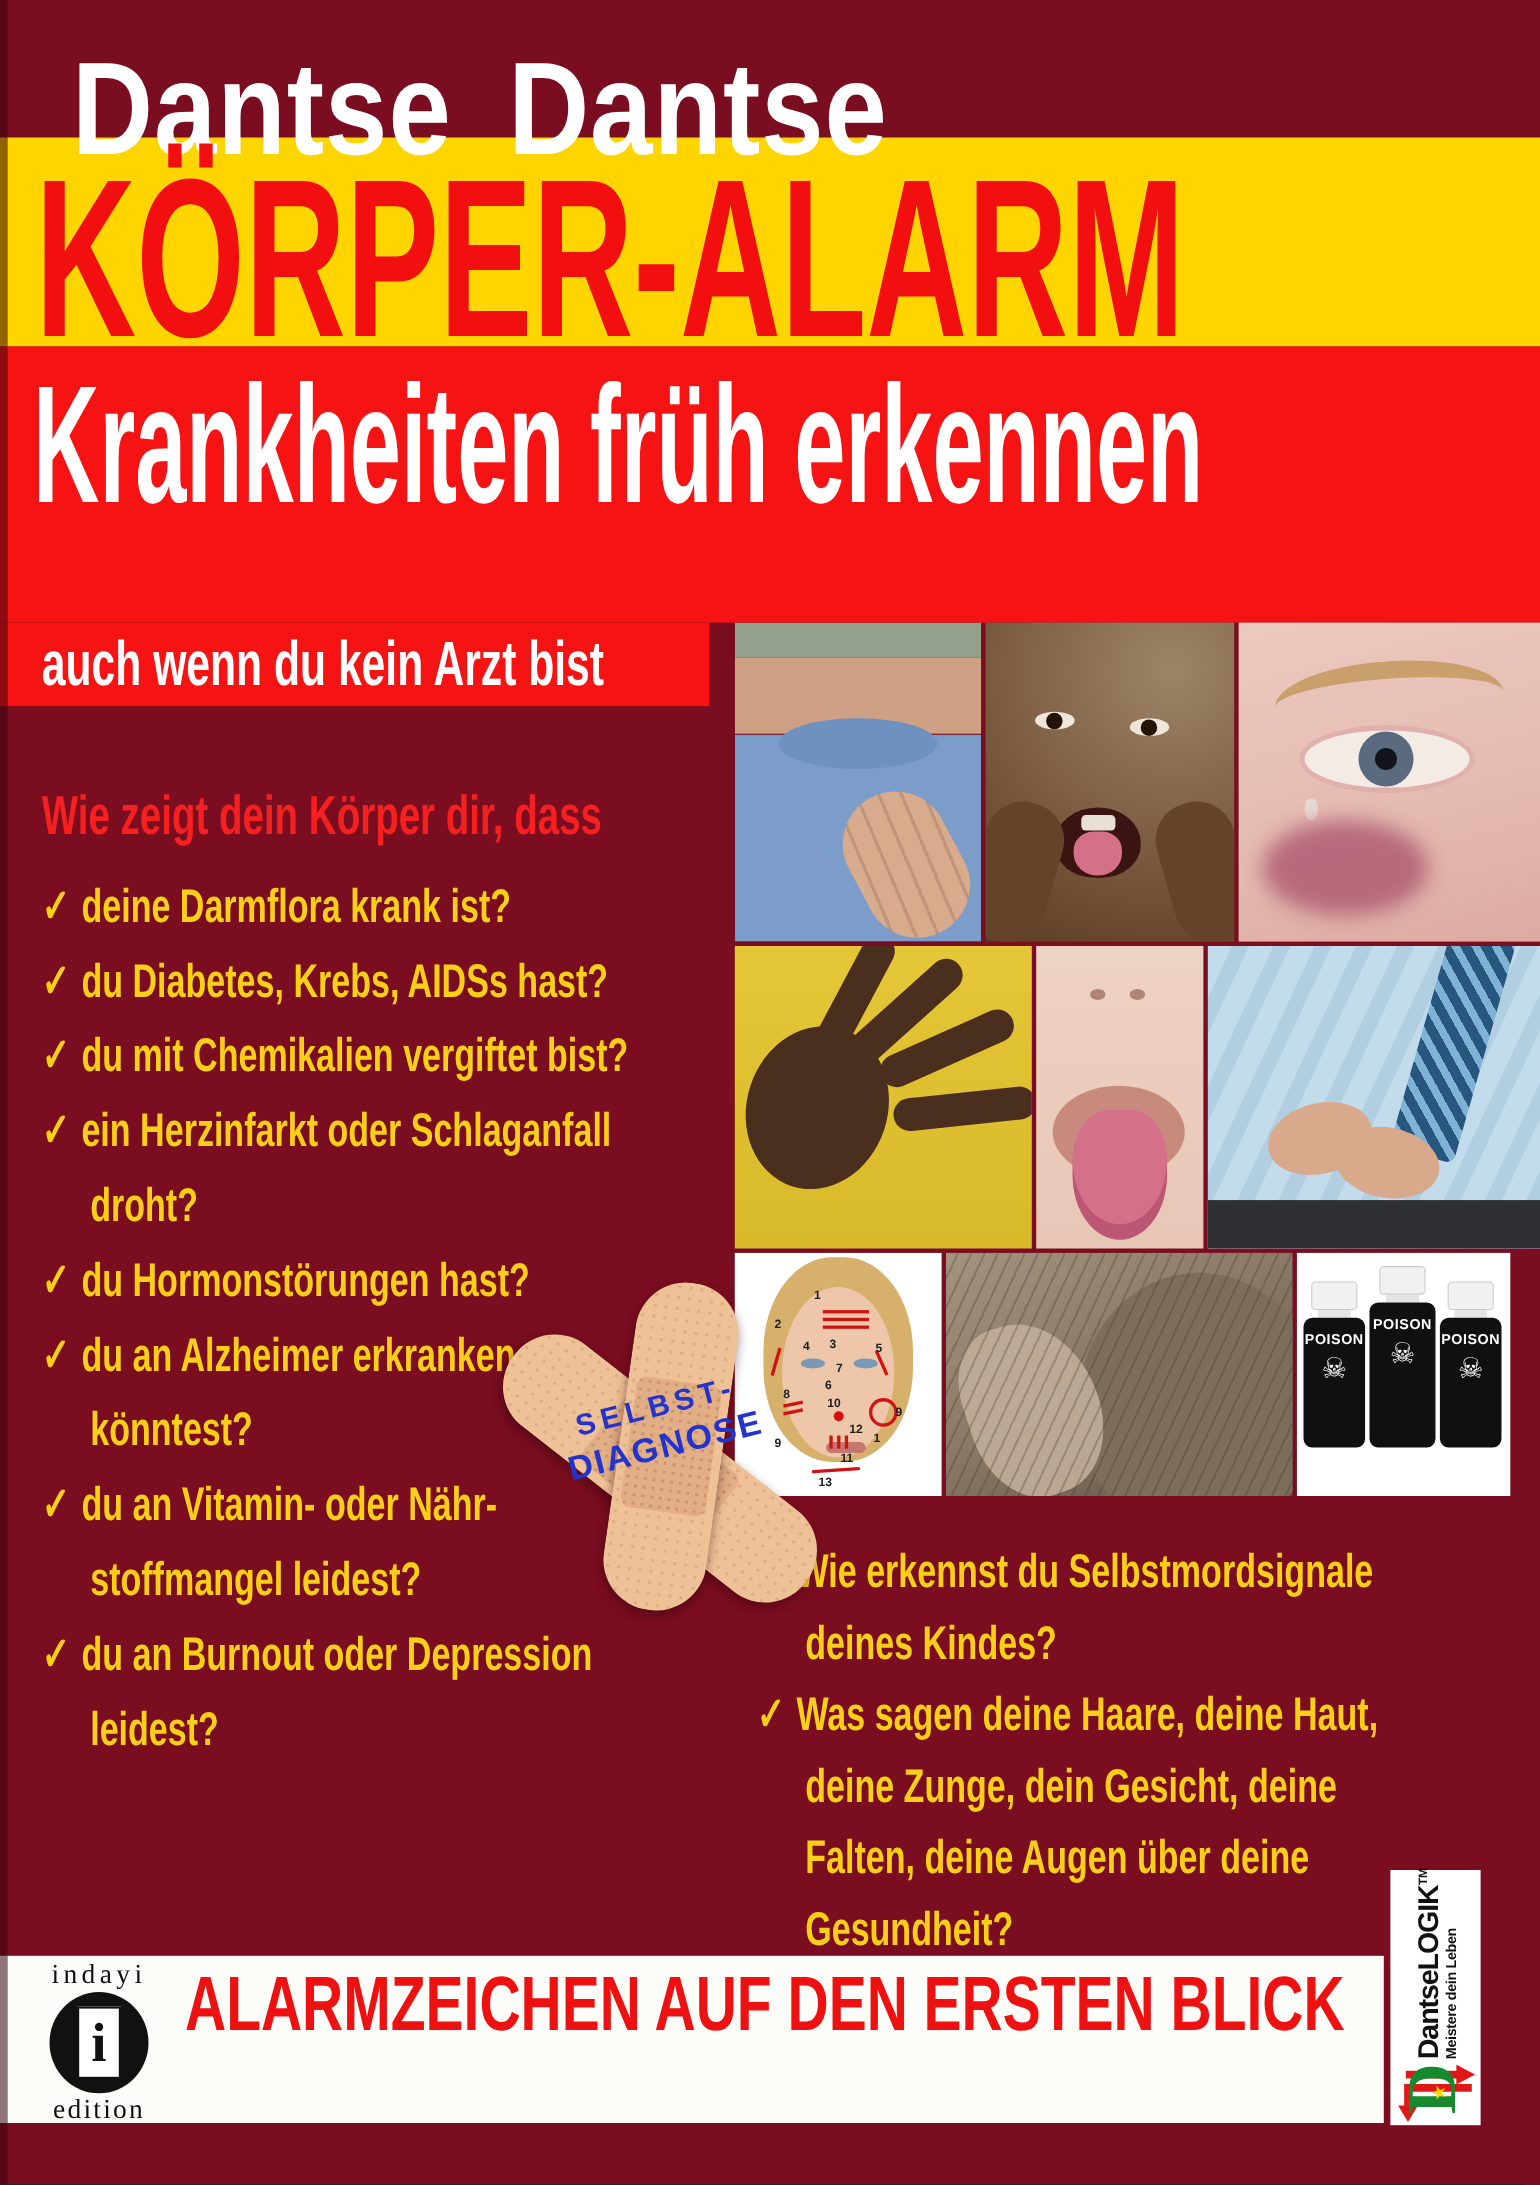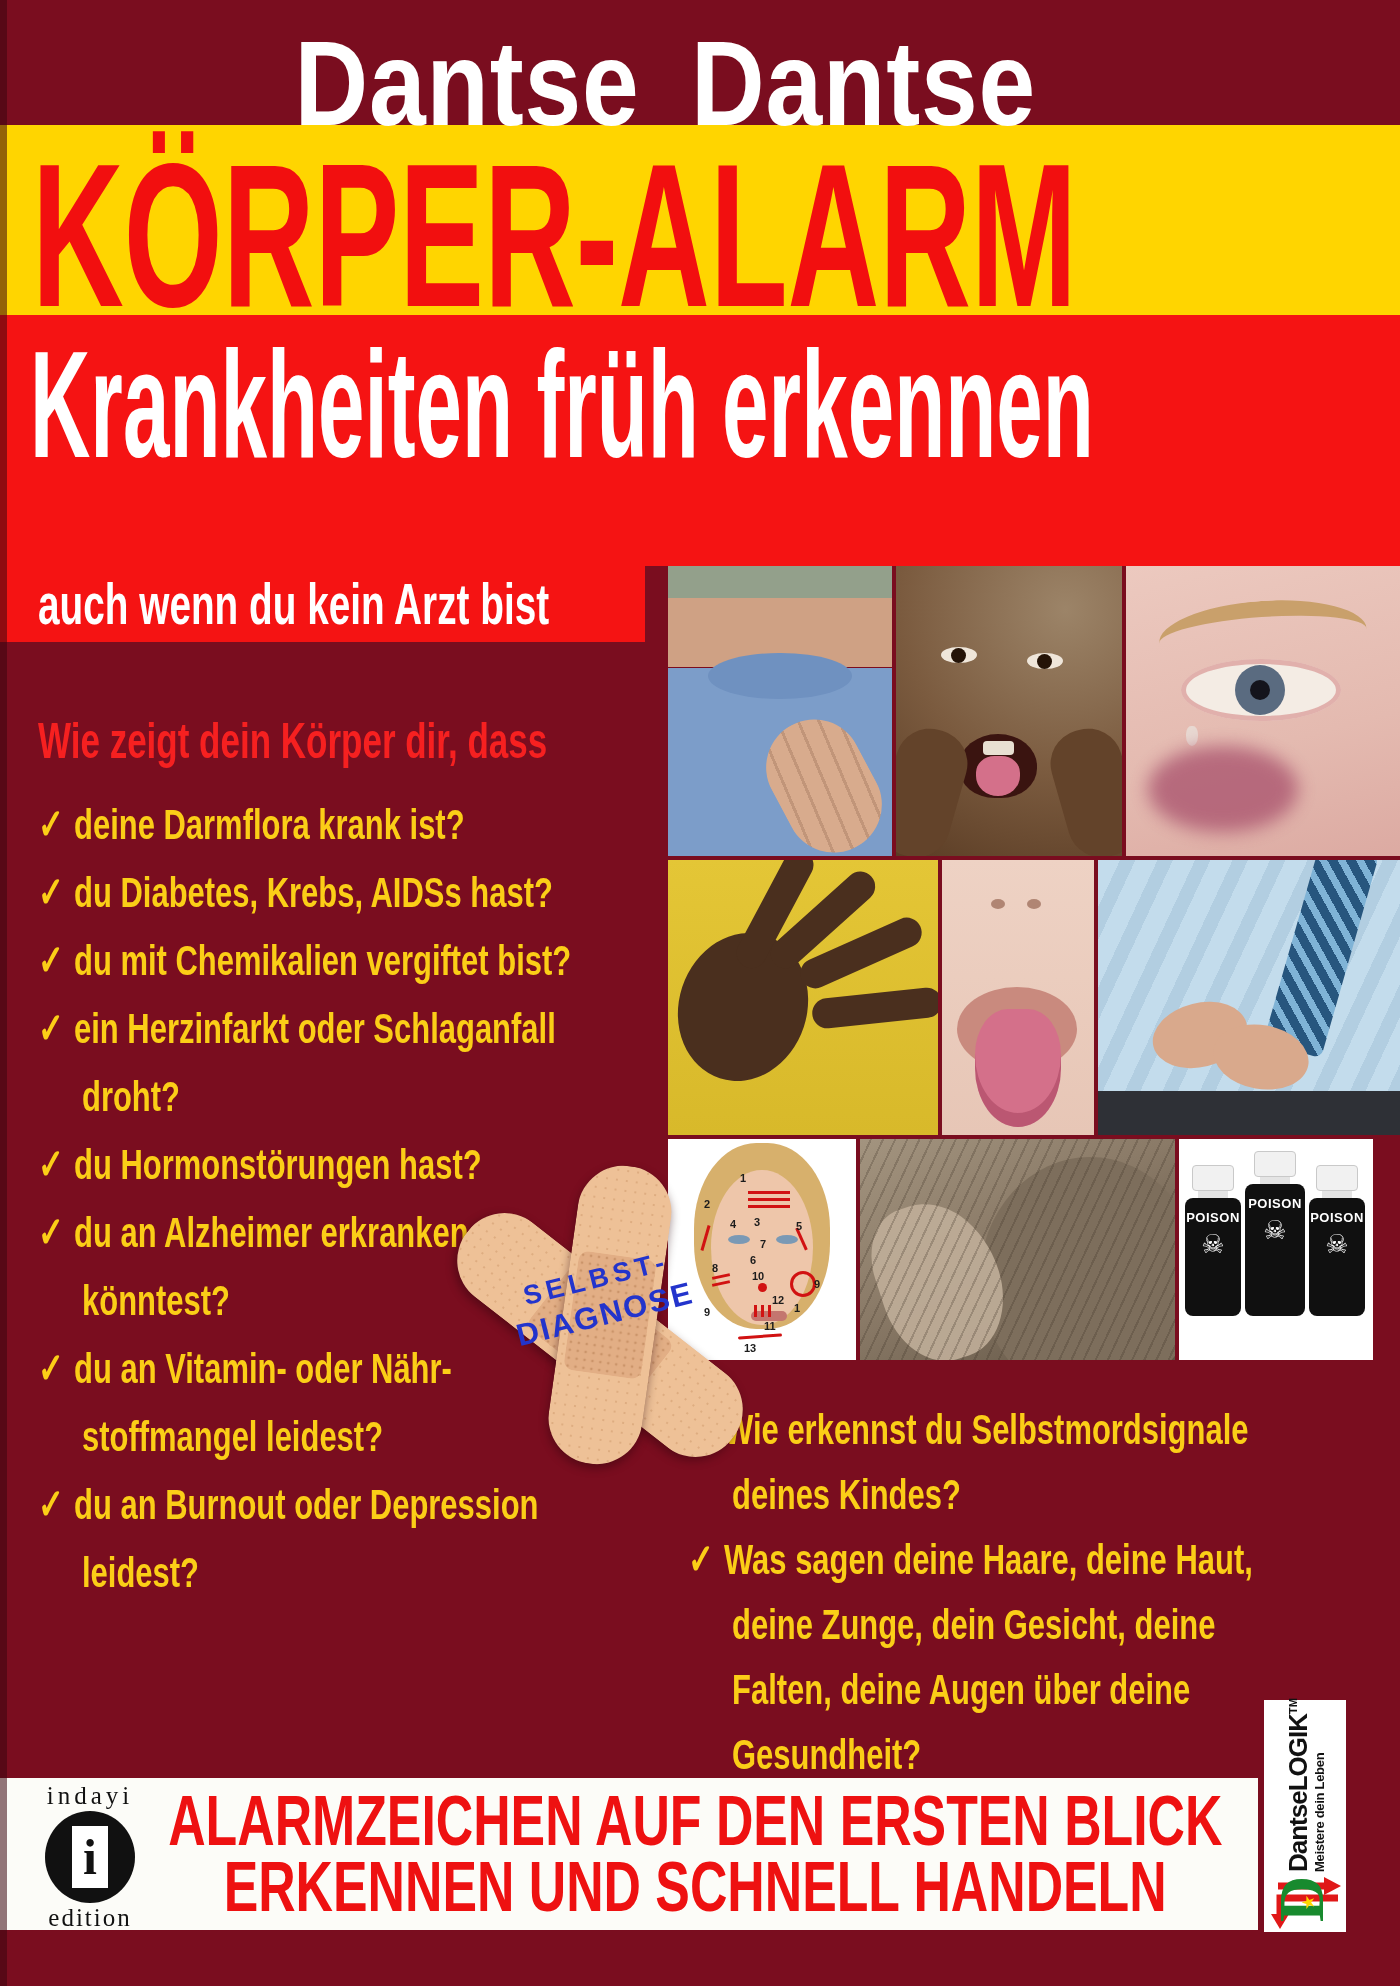--- a/index.html
+++ b/index.html
@@ -4,21 +4,21 @@
 <style>
   html,body{margin:0;padding:0;background:#222;}
   .page{position:relative;width:1400px;height:1986px;background:#7a0d1f;overflow:hidden;
         font-family:"Liberation Sans",sans-serif;}
   .abs{position:absolute;}
   
   .band-yellow{left:0;top:125px;width:1400px;height:190px;background:#ffd500;}
   .band-red{left:0;top:315px;width:1400px;height:251px;background:#f51313;}
   .band-red-left{left:0;top:566px;width:645px;height:76px;background:#f51313;}
   .edge{left:0;top:0;width:7px;height:1986px;background:#3a050f;opacity:.55;z-index:60;}
-  .author-row{left:0;top:14px;width:1330px;display:flex;justify-content:center;}
+  .author-row{left:0;top:30px;width:1330px;display:flex;}
   .author{color:#ffffff;font-weight:bold;font-size:120px;transform:scaleX(.85);white-space:nowrap;
           word-spacing:26px;letter-spacing:1px;}
   .title{left:32px;top:132px;color:#f20f0f;font-weight:bold;font-size:205px;line-height:1;
          transform:scaleX(.62);transform-origin:0 0;white-space:nowrap;}
   .subtitle{left:30px;top:328px;color:#ffffff;font-weight:bold;font-size:152px;line-height:1;
             transform:scaleX(.55);transform-origin:0 0;white-space:nowrap;}
   .tagline{left:38px;top:576px;color:#ffffff;font-weight:bold;font-size:57px;line-height:1;
            transform:scaleX(.68);transform-origin:0 0;white-space:nowrap;}
   .qhead{left:38px;top:716px;color:#f62020;font-weight:bold;font-size:50px;line-height:1;
          transform:scaleX(.70);transform-origin:0 0;white-space:nowrap;}
@@ -292,23 +292,20 @@
     <div class="abs ba-text">
       <div class="ba-l1">SELBST-</div>
       <div class="ba-l2">DIAGNOSE</div>
     </div>
   </div>
 
   <div class="abs fband"></div>
   <div class="f-row" style="top:1786px;">
     <span class="f-line">ALARMZEICHEN AUF DEN ERSTEN BLICK</span>
   </div>
-  <div class="f-row" style="top:1852px;">
-    <span class="f-line">ERKENNEN UND SCHNELL HANDELN</span>
-  </div>
 
   <div class="abs pub">
     <div class="pub-top">indayi</div>
     <div class="pub-circle">
       <div class="pub-ibox">
         <span class="pub-i">i</span>
       </div>
     </div>
     <div class="pub-bot">edition</div>
   </div>

